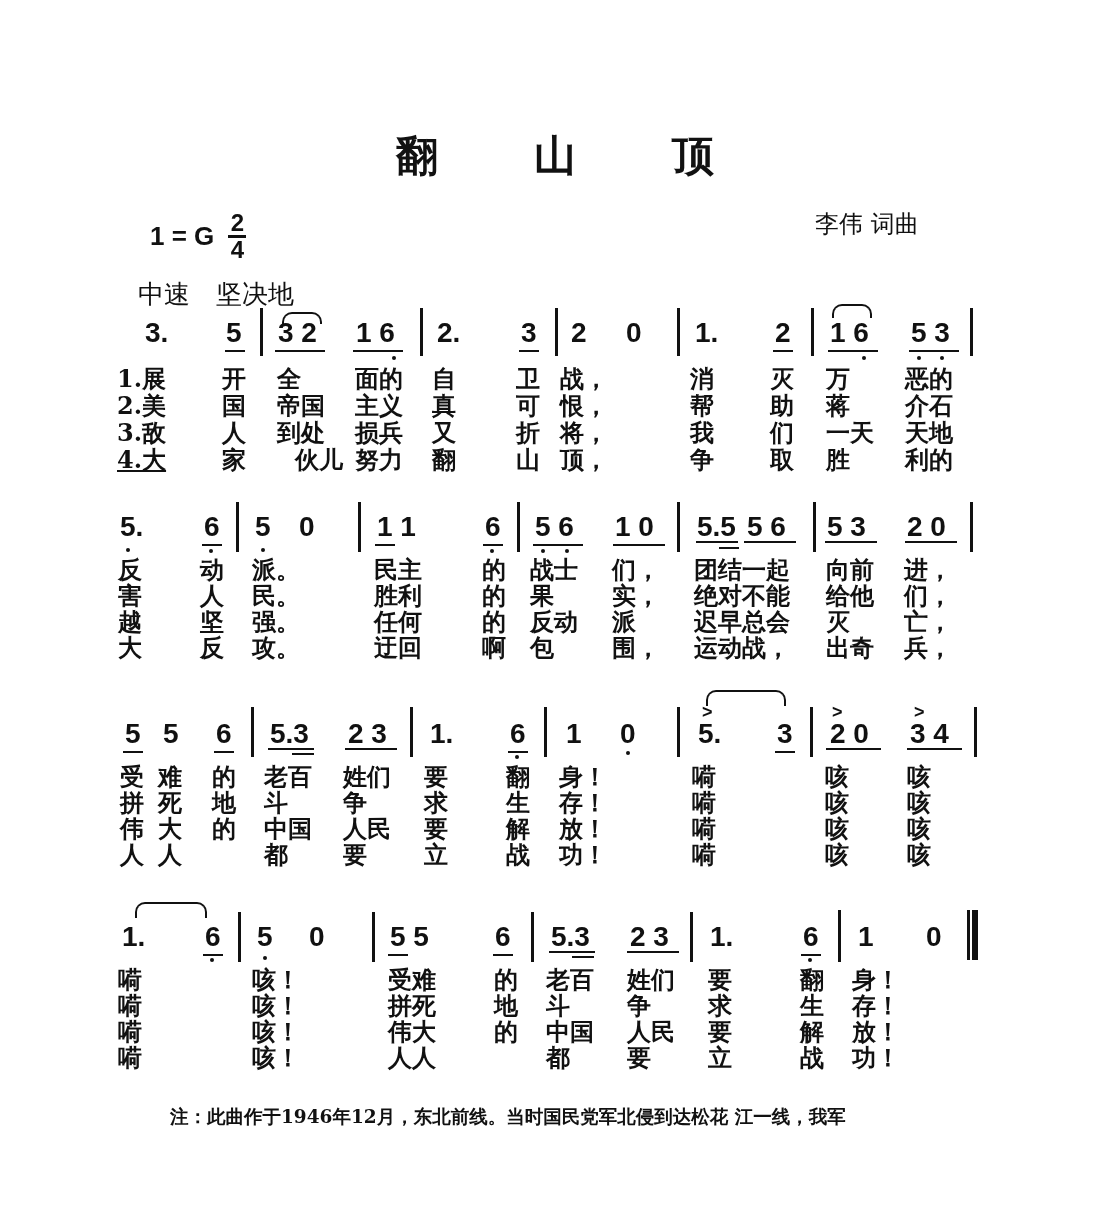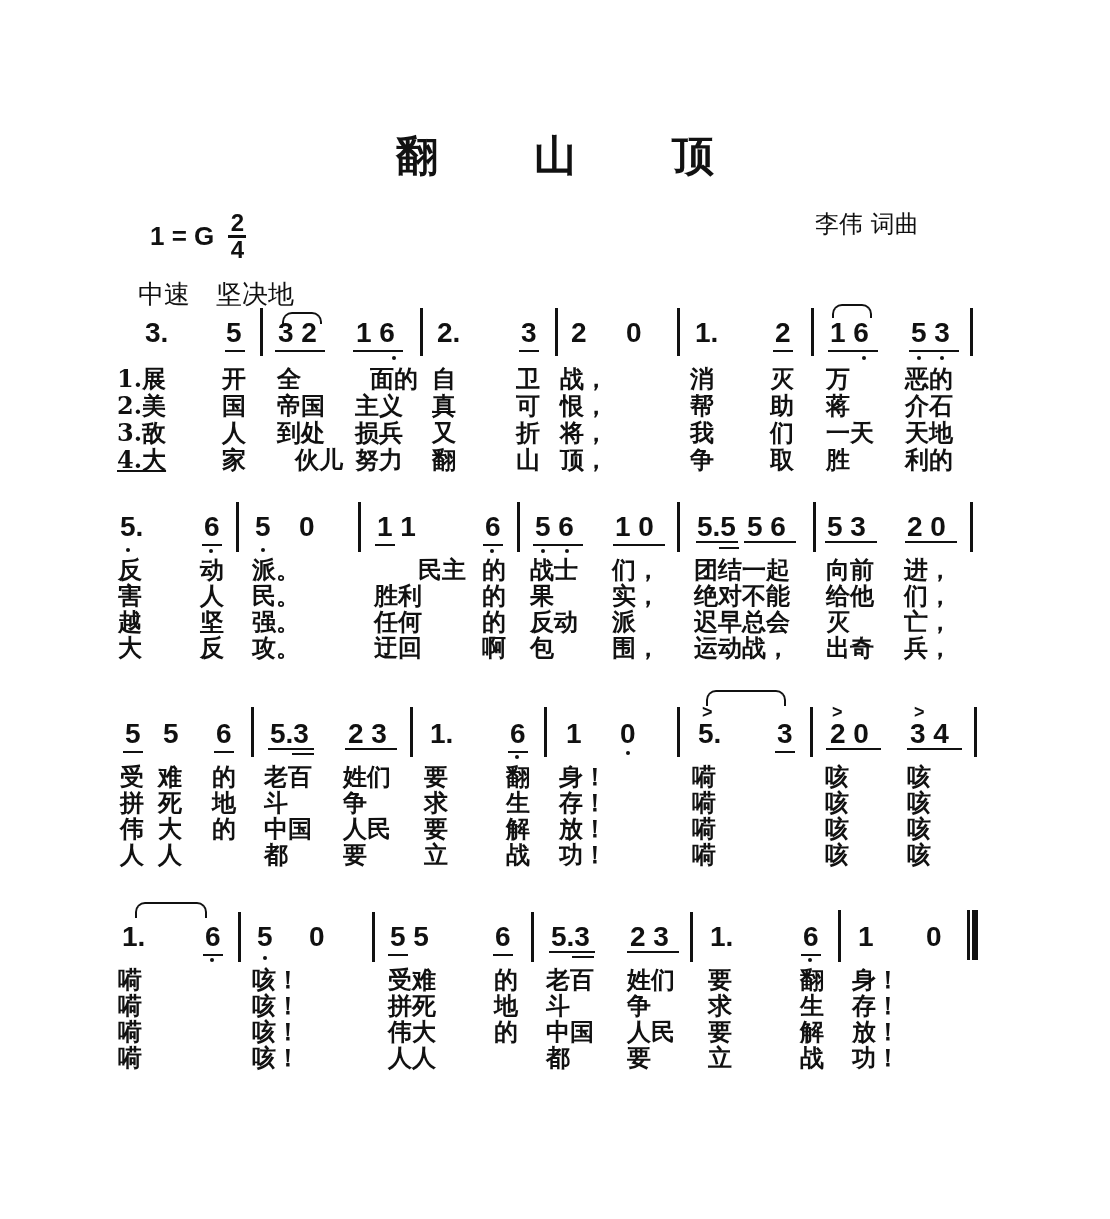--- a/index.html
+++ b/index.html
@@ -74,21 +74,21 @@
   <div class="dot" style="left:862px;top:356px;"></div>
   <div class="note" style="left:911px;top:318px;">5 3</div>
   <div class="ul" style="left:909px;top:350px;width:50px;"></div>
   <div class="dot" style="left:917px;top:356px;"></div>
   <div class="dot" style="left:940px;top:356px;"></div>
 
   <div>
     <div class="lyric" style="left:117px;top:365px;">1.展</div>
     <div class="lyric" style="left:222px;top:365px;">开</div>
     <div class="lyric" style="left:277px;top:365px;">全</div>
-    <div class="lyric" style="left:370px;top:365px;">面的</div>
+    <div class="lyric" style="left:355px;top:365px;">面的</div>
     <div class="lyric" style="left:432px;top:365px;">自</div>
     <div class="lyric" style="left:516px;top:365px;">卫</div>
     <div class="lyric" style="left:560px;top:365px;">战，</div>
     <div class="lyric" style="left:690px;top:365px;">消</div>
     <div class="lyric" style="left:770px;top:365px;">灭</div>
     <div class="lyric" style="left:826px;top:365px;">万</div>
     <div class="lyric" style="left:905px;top:365px;">恶的</div>
   </div>
   <div>
     <div class="lyric" style="left:117px;top:392px;">2.美</div>
@@ -165,21 +165,21 @@
   <div class="ul" style="left:744px;top:541px;width:52px;"></div>
   <div class="note" style="left:827px;top:512px;">5 3</div>
   <div class="ul" style="left:825px;top:541px;width:52px;"></div>
   <div class="note" style="left:907px;top:512px;">2 0</div>
   <div class="ul" style="left:905px;top:541px;width:52px;"></div>
 
   <div>
     <div class="lyric" style="left:118px;top:556px;">反</div>
     <div class="lyric" style="left:200px;top:556px;">动</div>
     <div class="lyric" style="left:252px;top:556px;">派。</div>
-    <div class="lyric" style="left:374px;top:556px;margin-left:44px;">民主</div>
+    <div class="lyric" style="left:374px;top:556px;">民主</div>
     <div class="lyric" style="left:482px;top:556px;">的</div>
     <div class="lyric" style="left:530px;top:556px;">战士</div>
     <div class="lyric" style="left:612px;top:556px;">们，</div>
     <div class="lyric" style="left:694px;top:556px;">团结一起</div>
     <div class="lyric" style="left:826px;top:556px;">向前</div>
     <div class="lyric" style="left:904px;top:556px;">进，</div>
   </div>
   <div>
     <div class="lyric" style="left:118px;top:582px;">害</div>
     <div class="lyric" style="left:200px;top:582px;">人</div>
@@ -382,13 +382,14 @@
     <div class="lyric" style="left:494px;top:1044px;"></div>
     <div class="lyric" style="left:546px;top:1044px;">都</div>
     <div class="lyric" style="left:627px;top:1044px;">要</div>
     <div class="lyric" style="left:708px;top:1044px;">立</div>
     <div class="lyric" style="left:800px;top:1044px;">战</div>
     <div class="lyric" style="left:852px;top:1044px;">功！</div>
   </div>
 </div>
 
 <div class="note-text">
+  <div><span>注：</span><span>此曲作于1946年12月，东北前线。当时国民党军北侵到达松花 江一线，我军</span></div>
 </div>
 
 </body></html>

